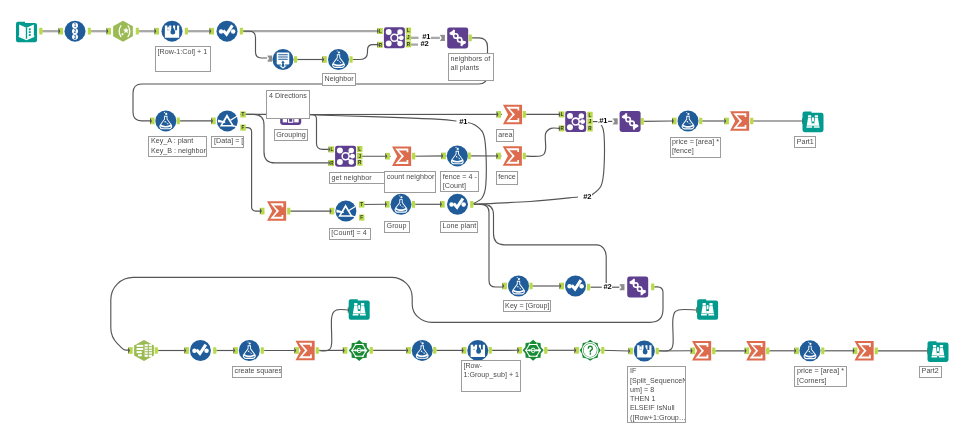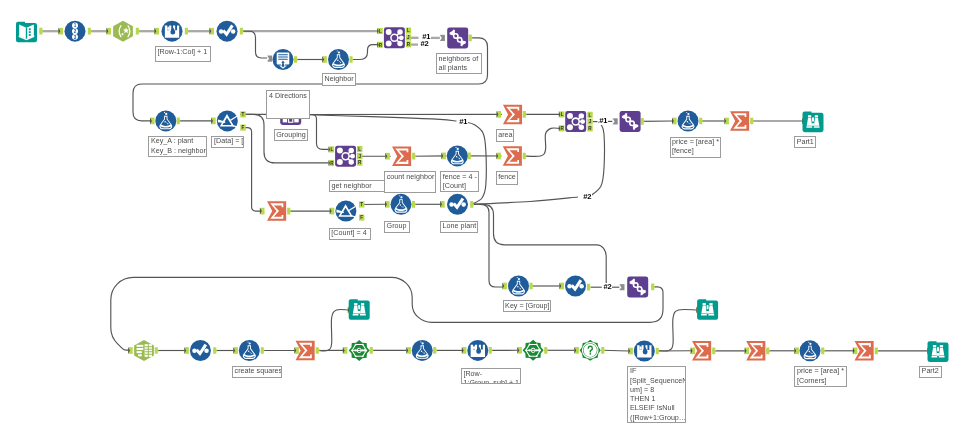--- a/index.html
+++ b/index.html
@@ -828,44 +828,44 @@
           <rect x="11.7" y="4.5" width="3.1" height="2.2" rx="0.35" fill="#ffffff"></rect>
           <path d="M5.3 7.05 h2.9 l0.85 7.5 h-5.05 z" fill="#ffffff"></path>
           <rect x="3.75" y="14.95" width="5.5" height="1.55" rx="0.3" fill="#ffffff"></rect>
           <path d="M14.7 7.05 h-2.9 l-0.85 7.5 h5.05 z" fill="#ffffff"></path>
           <rect x="10.75" y="14.95" width="5.5" height="1.55" rx="0.3" fill="#ffffff"></rect>
           <rect x="9.1" y="6.6" width="1.8" height="3.9" fill="#ffffff"></rect>
           <rect x="8.7" y="12.2" width="2.6" height="2.4" rx="0.35" fill="#ffffff"></rect>
         </g>
 </g>
 </svg>
-<div class="ann" style="left:155.0px;top:46.3px;width:56.0px;height:16px">[Row-1:Col] + 1</div>
+<div class="ann" style="left:155.0px;top:46.3px;width:56.0px;height:26px">[Row-1:Col] + 1</div>
 <div class="ann" style="left:266.4px;top:90px;width:43.8px;height:29px">4 Directions</div>
 <div class="ann" style="left:322.0px;top:73.3px;width:34.4px;height:12.4px">Neighbor</div>
-<div class="ann" style="left:436px;top:53.1px;width:45.6px;height:21.0px">neighbors of
+<div class="ann" style="left:448px;top:53.1px;width:45.6px;height:28px">neighbors of
 all plants</div>
 <div class="ann" style="left:148.3px;top:135.7px;width:58.5px;height:21.0px">Key_A : plant
 Key_B : neighbor</div>
 <div class="ann" style="left:211.4px;top:135.8px;width:33px;height:12.0px">[Data] = [Data1]</div>
 <div class="ann" style="left:273.6px;top:129.4px;width:34.6px;height:11.9px">Grouping</div>
-<div class="ann" style="left:329.0px;top:180px;width:68px;height:12.4px">get neighbor</div>
+<div class="ann" style="left:329.0px;top:172px;width:68px;height:12.4px">get neighbor</div>
 <div class="ann" style="left:384.2px;top:171.4px;width:52.1px;height:22px">count neighbor</div>
 <div class="ann" style="left:440.2px;top:171.4px;width:39.2px;height:20.8px">fence = 4 -
 [Count]</div>
 <div class="ann" style="left:495.6px;top:129.3px;width:18.8px;height:12.4px">area</div>
 <div class="ann" style="left:495.6px;top:171.4px;width:22.3px;height:14px">fence</div>
 <div class="ann" style="left:669.5px;top:136.5px;width:51.7px;height:21.0px">price = [area] *
 [fence]</div>
 <div class="ann" style="left:794.1px;top:136.3px;width:21.9px;height:12.2px">Part1</div>
 <div class="ann" style="left:328.7px;top:227.9px;width:42.1px;height:12.0px">[Count] = 4</div>
 <div class="ann" style="left:384.0px;top:220.5px;width:26.4px;height:12.0px">Group</div>
 <div class="ann" style="left:440.0px;top:220.5px;width:38.2px;height:12.0px">Lone plant</div>
 <div class="ann" style="left:502.5px;top:300.3px;width:48.5px;height:12.0px">Key = [Group]</div>
 <div class="ann" style="left:232.0px;top:365.6px;width:50.4px;height:12.0px">create squares</div>
-<div class="ann" style="left:460.8px;top:368px;width:60.5px;height:16px">[Row-
+<div class="ann" style="left:460.8px;top:360px;width:60.5px;height:32px">[Row-
 1:Group_sub] + 1</div>
 <div class="ann" style="left:627.4px;top:365.7px;width:58.8px;height:57.0px">IF
 [Split_SequenceN
 um] = 8
 THEN 1
 ELSEIF IsNull
 ([Row+1:Group…</div>
 <div class="ann" style="left:794.4px;top:365.9px;width:53.0px;height:20.7px">price = [area] *
 [Corners]</div>
 <div class="ann" style="left:919.0px;top:365.9px;width:22.9px;height:12.2px">Part2</div>

